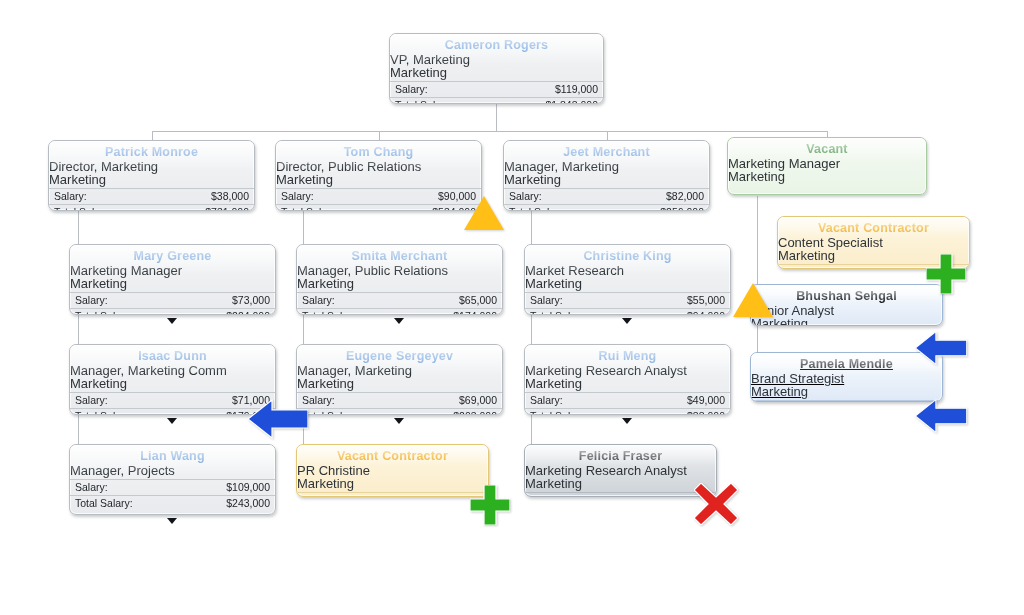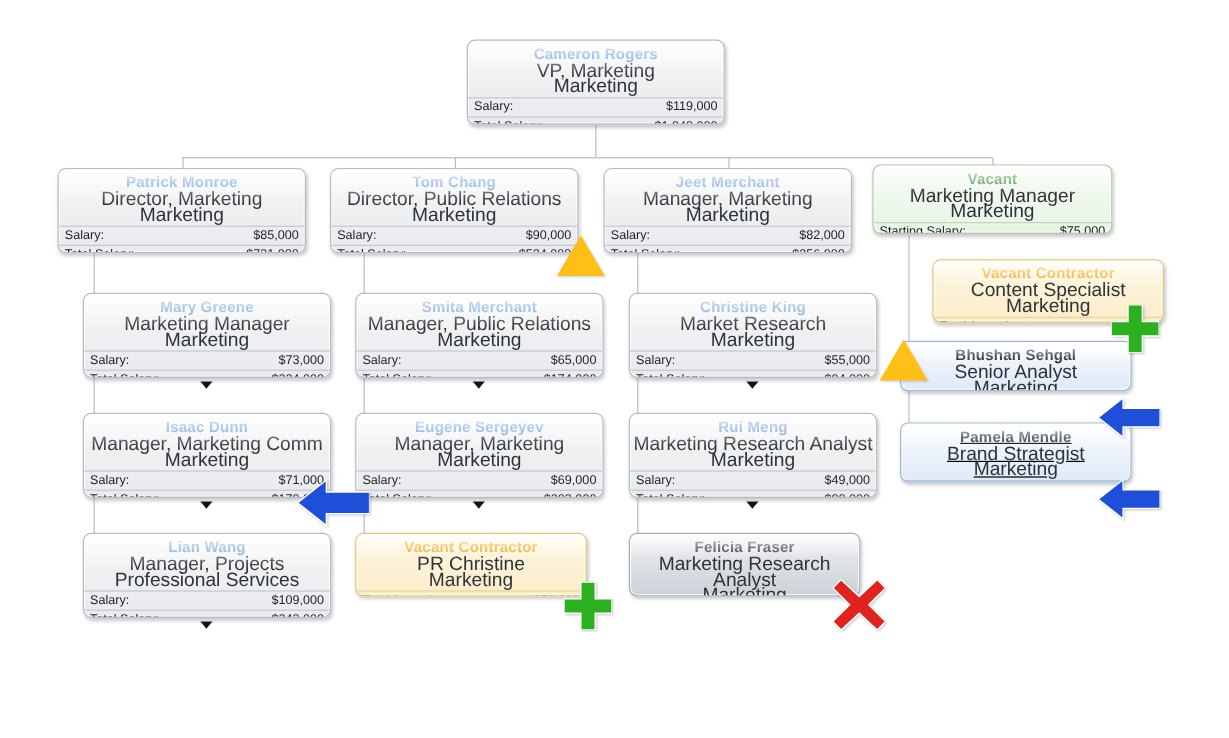--- a/index.html
+++ b/index.html
@@ -35,22 +35,22 @@
   }
   .nm {
     text-align: center;
     font-weight: bold;
     font-size: 12.5px;
     color: #5b93d6;
     line-height: 15px;
     letter-spacing: .2px;
   }
   .ttl, .dept {
-    text-align: center;
-    font-size: 16px;
+    text-align: left;
+    font-size: 13px;
     color: #2e3338;
     line-height: 13px;
   }
   .rows { margin-top: 2px; }
   .row {
     display: flex;
     justify-content: space-between;
     font-size: 10.5px;
     color: #1d2125;
     padding: 0 5px;
@@ -170,21 +170,21 @@
   </div>
 
   <div class="node std" style="left:48px; top:140px; width:207px; height:71px;">
     <div class="inner">
       <div class="nm">Patrick Monroe</div>
       <div class="ttl">Director, Marketing</div>
       <div class="dept">Marketing</div>
       <div class="rows">
         <div class="row">
           <span class="lbl">Salary:</span>
-          <span class="val">$85,000</span>
+          <span class="val">$38,000</span>
         </div>
         <div class="row">
           <span class="lbl">Total Salary:</span>
           <span class="val">$731,000</span>
         </div>
       </div>
     </div>
   </div>
 
   <div class="node std" style="left:275px; top:140px; width:207px; height:71px;">
@@ -221,26 +221,20 @@
         </div>
       </div>
     </div>
   </div>
 
   <div class="node green" style="left:727px; top:137px; width:200px; height:58px;">
     <div class="inner">
       <div class="nm">Vacant</div>
       <div class="ttl">Marketing Manager</div>
       <div class="dept">Marketing</div>
-      <div class="rows">
-        <div class="row">
-          <span class="lbl">Starting Salary:</span>
-          <span class="val">$75,000</span>
-        </div>
-      </div>
     </div>
   </div>
 
   <div class="node yellow" style="left:750px; top:216px; width:193px; height:53px;margin-left:27px;">
     <div class="inner">
       <div class="nm">Vacant Contractor</div>
       <div class="ttl">Content Specialist</div>
       <div class="dept">Marketing</div>
       <div class="rows">
         <div class="row">
@@ -390,21 +384,20 @@
         </div>
       </div>
     </div>
   </div>
   <div class="caret" style="left:622px; top:418px;"></div>
 
   <div class="node std" style="left:69px; top:444px; width:207px; height:71px;">
     <div class="inner">
       <div class="nm">Lian Wang</div>
       <div class="ttl">Manager, Projects</div>
-      <div class="dept">Professional Services</div>
       <div class="rows">
         <div class="row">
           <span class="lbl">Salary:</span>
           <span class="val">$109,000</span>
         </div>
         <div class="row">
           <span class="lbl">Total Salary:</span>
           <span class="val">$243,000</span>
         </div>
       </div>

